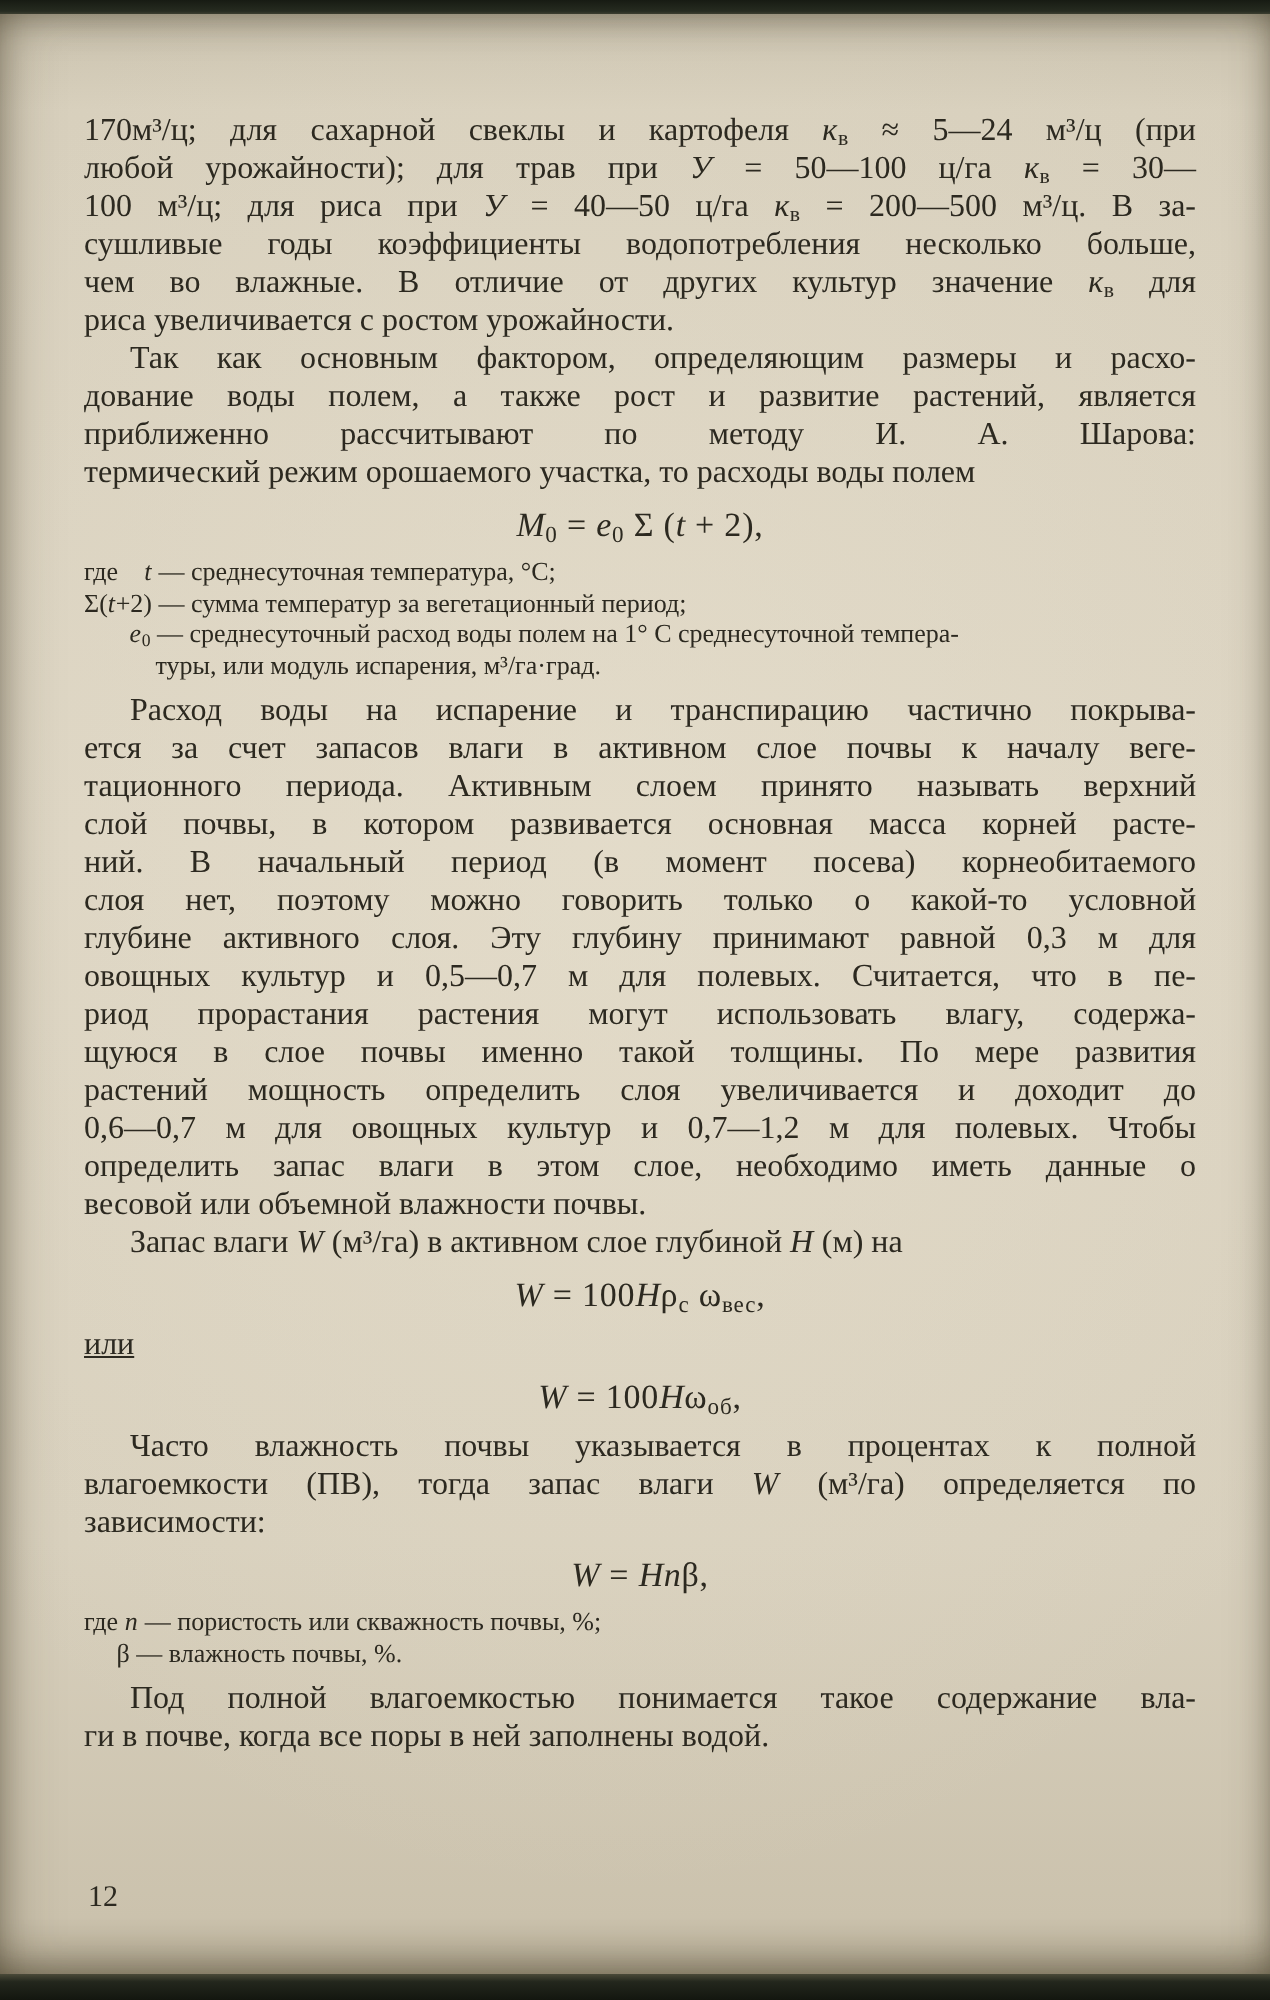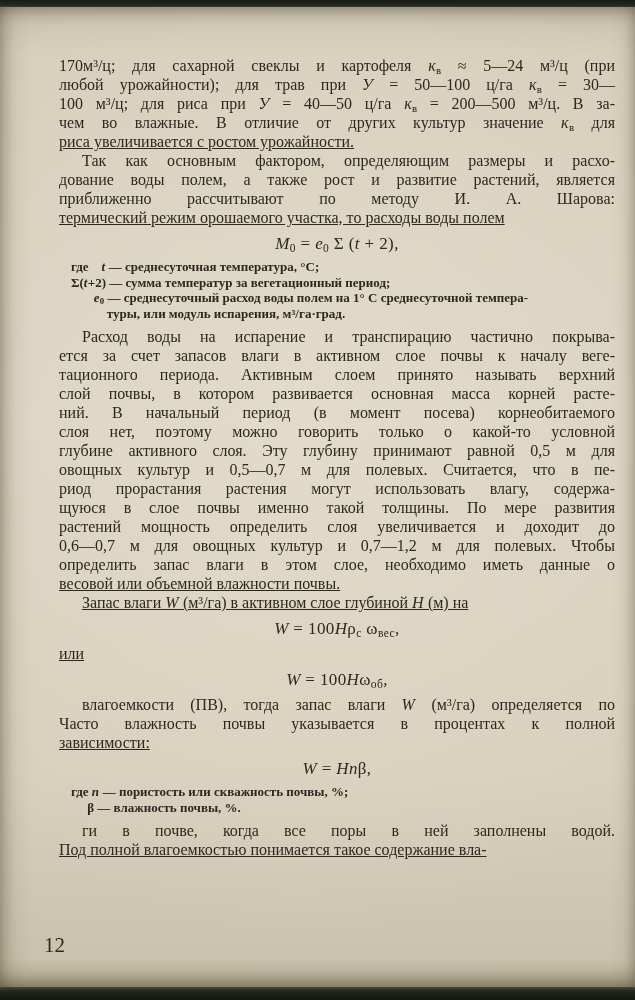--- a/index.html
+++ b/index.html
@@ -38,35 +38,34 @@
       linear-gradient(180deg, #c9c1ad 0%, #d7cfbc 5%, #dcd4c2 42%, #d8d0bd 78%, #cbc2ad 97%, #b8ae97 100%);
     box-shadow:
       inset 14px 0 30px -16px rgba(62, 52, 30, 0.5),
       inset -12px 0 26px -16px rgba(62, 52, 30, 0.4),
       inset 0 12px 20px -12px rgba(45, 40, 22, 0.55),
       inset 0 -14px 22px -12px rgba(45, 40, 22, 0.55);
     z-index: 1;
   }
   .text-block {
     position: absolute;
-    left: 59px;
+    left: 42px;
     width: 556px;
     top: 50px;
     color: #2c2920;
     font-size: 16px;
   }
   .tl {
     line-height: 19px;
     text-align: justify;
     text-align-last: justify;
     white-space: normal;
   }
   .para .tl:last-child {
     text-align-last: left;
-    text-decoration: underline;
   }
   .ind .tl:first-child {
     text-indent: 23px;
   }
   .formula {
     text-align: right;
     text-align-last: center;
     font-size: 17px;
     line-height: 20px;
     margin: 7px 0 5px 0;
@@ -74,60 +73,60 @@
     color: #2c2920;
   }
   .or-line {
     line-height: 19px;
     margin: 1px 0;
     font-size: 16px;
     color: #2c2920;
     text-decoration: underline;
   }
   .defs {
-    margin: 4px 0 6px 12px;
-    font-weight: bold;
+    margin: 4px 0 6px 0;
   }
   .defs .tl {
     font-size: 13px;
     line-height: 15.5px;
     text-align: left;
     text-align-last: left;
   }
   sub {
     font-size: 68%;
     line-height: 0;
     vertical-align: -0.25em;
   }
   i {
     letter-spacing: 0.3px;
   }
   .pagenum {
     position: absolute;
     left: 44px;
     bottom: 30px;
-    font-size: 21px;
+    font-size: 15px;
     color: #2c2920;
     z-index: 3;
     text-align: center;
   }
 </style>
 </head>
 <body>
 
 <div class="scan">
   <div class="edge-top"></div>
 
   <div class="page">
     <div class="text-block">
 
       <div class="para">
           <div class="tl">170м³/ц; для сахарной свеклы и картофеля <i>к</i><sub>в</sub> ≈ 5—24 м³/ц (при</div>
           <div class="tl">любой урожайности); для трав при <i>У</i> = 50—100 ц/га <i>к</i><sub>в</sub> = 30—</div>
           <div class="tl">100 м³/ц; для риса при <i>У</i> = 40—50 ц/га <i>к</i><sub>в</sub> = 200—500 м³/ц. В за-</div>
+          <div class="tl">сушливые годы коэффициенты водопотребления несколько больше,</div>
           <div class="tl">чем во влажные. В отличие от других культур значение <i>к</i><sub>в</sub> для</div>
           <div class="tl">риса увеличивается с ростом урожайности.</div>
         </div>
 
       <div class="para ind">
           <div class="tl">Так как основным фактором, определяющим размеры и расхо-</div>
           <div class="tl">дование воды полем, а также рост и развитие растений, является</div>
           <div class="tl">приближенно рассчитывают по методу И. А. Шарова:</div>
           <div class="tl">термический режим орошаемого участка, то расходы воды полем</div>
         </div>
@@ -141,21 +140,21 @@
           <div class="tl">&nbsp;&nbsp;&nbsp;&nbsp;&nbsp;&nbsp;&nbsp;&nbsp;&nbsp;&nbsp;&nbsp;туры, или модуль испарения, м³/га·град.</div>
         </div>
 
       <div class="para ind">
           <div class="tl">Расход воды на испарение и транспирацию частично покрыва-</div>
           <div class="tl">ется за счет запасов влаги в активном слое почвы к началу веге-</div>
           <div class="tl">тационного периода. Активным слоем принято называть верхний</div>
           <div class="tl">слой почвы, в котором развивается основная масса корней расте-</div>
           <div class="tl">ний. В начальный период (в момент посева) корнеобитаемого</div>
           <div class="tl">слоя нет, поэтому можно говорить только о какой-то условной</div>
-          <div class="tl">глубине активного слоя. Эту глубину принимают равной 0,5 м для</div>
+          <div class="tl">глубине активного слоя. Эту глубину принимают равной 0,3 м для</div>
           <div class="tl">овощных культур и 0,5—0,7 м для полевых. Считается, что в пе-</div>
           <div class="tl">риод прорастания растения могут использовать влагу, содержа-</div>
           <div class="tl">щуюся в слое почвы именно такой толщины. По мере развития</div>
           <div class="tl">растений мощность определить слоя увеличивается и доходит до</div>
           <div class="tl">0,6—0,7 м для овощных культур и 0,7—1,2 м для полевых. Чтобы</div>
           <div class="tl">определить запас влаги в этом слое, необходимо иметь данные о</div>
           <div class="tl">весовой или объемной влажности почвы.</div>
         </div>
 
       <div class="para ind">
@@ -163,35 +162,35 @@
         </div>
 
       <div class="formula"><i>W</i> = 100<i>H</i>ρ<sub>с</sub> ω<sub>вес</sub>,</div>
 
       <div class="or-line">или</div>
 
       <div class="formula"><i>W</i> = 100<i>H</i>ω<sub>об</sub>,</div>
 
 
       <div class="para ind">
+          <div class="tl">Часто влажность почвы указывается в процентах к полной</div>
           <div class="tl">влагоемкости (ПВ), тогда запас влаги <i>W</i> (м³/га) определяется по</div>
-          <div class="tl">Часто влажность почвы указывается в процентах к полной</div>
           <div class="tl">зависимости:</div>
         </div>
 
       <div class="formula"><i>W</i> = <i>Hn</i>β,</div>
 
       <div class="defs">
           <div class="tl">где <i>n</i> — пористость или скважность почвы, %;</div>
           <div class="tl">&nbsp;&nbsp;&nbsp;&nbsp;&nbsp;β — влажность почвы, %.</div>
         </div>
 
       <div class="para ind">
+          <div class="tl">Под полной влагоемкостью понимается такое содержание вла-</div>
           <div class="tl">ги в почве, когда все поры в ней заполнены водой.</div>
-          <div class="tl">Под полной влагоемкостью понимается такое содержание вла-</div>
         </div>
 
     </div>
 
     <div class="pagenum">12</div>
   </div>
 
   <div class="edge-bottom"></div>
 </div>
 

